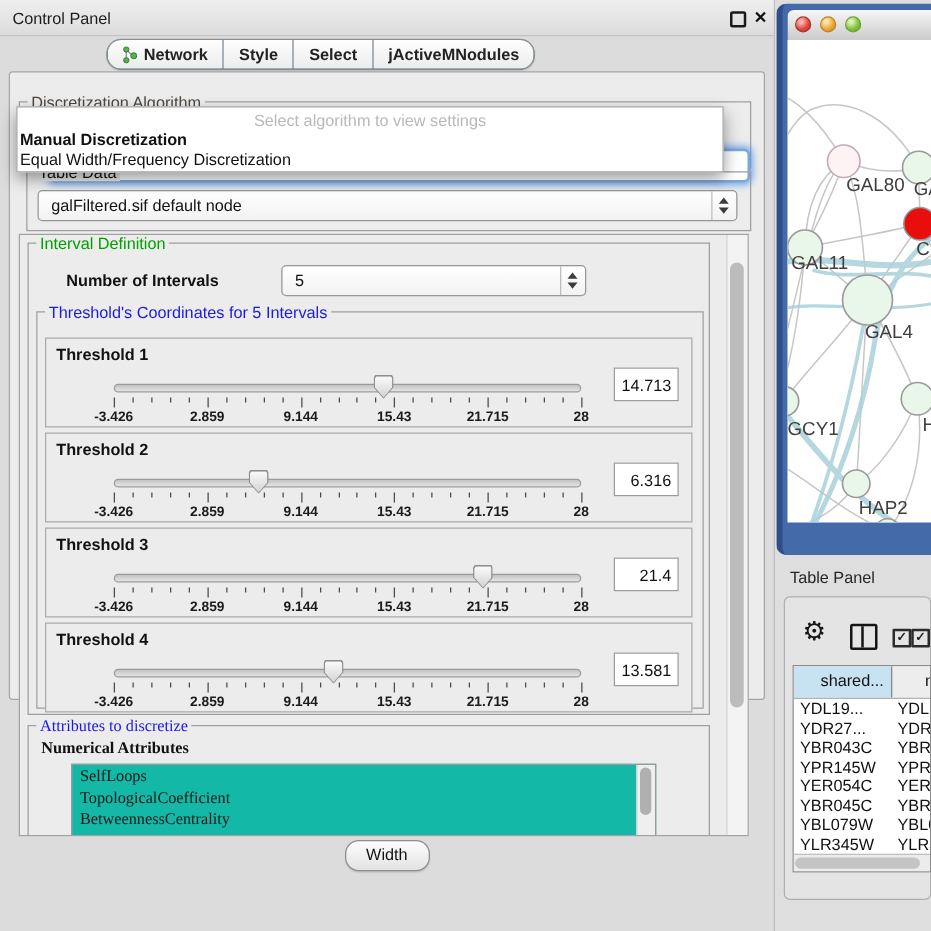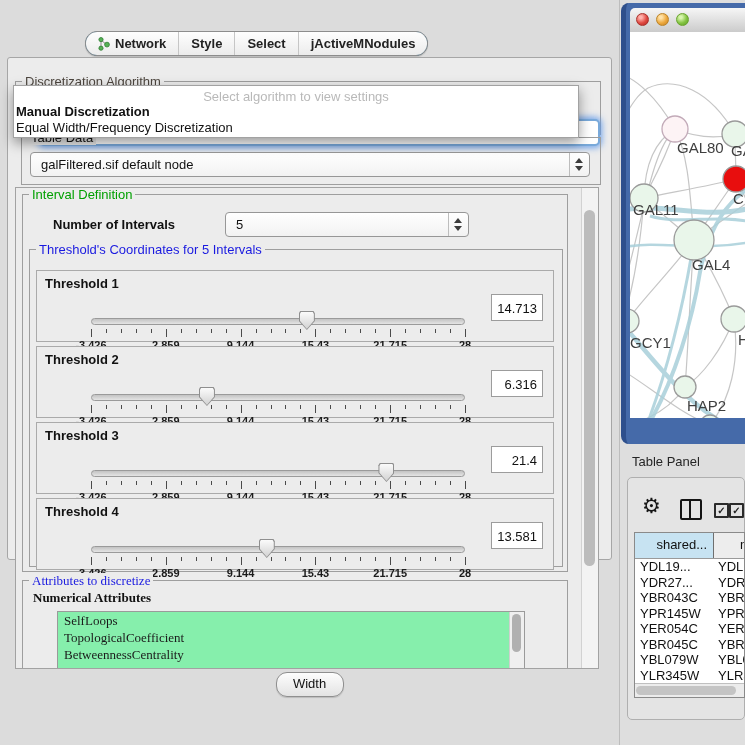--- a/index.html
+++ b/index.html
@@ -41,33 +41,33 @@
   #vscroll{position:absolute;right:0;top:0;bottom:0;width:16px;background:#f3f3f3;border-left:1px solid #d2d2d2;}
   #vscroll .thumb{position:absolute;left:2px;top:22px;width:11px;height:356px;background:#bcbcbc;border-radius:6px;}
   
   #grp-interval{left:6px;top:6px;width:544px;height:376px;}
   #noi-label{position:absolute;left:30px;top:22px;font-size:13px;font-weight:bold;color:#111;}
   #noi-combo{left:202px;top:17px;width:244px;height:25px;}
   #grp-thresh{left:6px;top:54px;width:532px;height:316px;}
   .th-item{position:absolute;left:6px;width:518px;height:72px;border:1px solid #aaaaaa;background:#ececec;box-sizing:border-box;}
   .th-label{position:absolute;left:8px;top:5px;font-size:13px;font-weight:bold;color:#111;}
   .th-value{position:absolute;right:10px;top:23px;width:52px;height:27px;background:#fff;border:1px solid #9c9c9c;font-size:13px;color:#111;text-align:right;line-height:27px;padding-right:5px;box-sizing:border-box;}
-  .slider{position:absolute;left:54px;top:39px;width:374px;height:42px;}
+  .slider{position:absolute;left:54px;top:28px;width:374px;height:42px;}
   .track{position:absolute;left:0;top:8px;width:100%;height:7px;border:1px solid #9a9a9a;border-radius:4px;background:linear-gradient(#c3c3c3,#e4e4e4);box-sizing:border-box;}
   .thumb-o{position:absolute;top:1px;margin-left:-8px;width:16px;height:19px;clip-path:polygon(8% 0,92% 0,100% 12%,100% 52%,50% 100%,0 52%,0 12%);background:#8f8f8f;}
   .thumb-i{position:absolute;left:1px;top:1px;width:14px;height:17px;clip-path:polygon(8% 0,92% 0,100% 12%,100% 52%,50% 100%,0 52%,0 12%);background:linear-gradient(#fbfbfb,#d2d2d2);}
   .ticks{position:absolute;left:0;top:19px;width:100%;height:9px;}
   .tick{position:absolute;top:0;width:1px;height:4px;background:#4a4a4a;}
   .tick.major{height:8px;}
   .ticklabels{position:absolute;left:0;top:29px;width:100%;height:12px;}
   .ticklabels span{position:absolute;transform:translateX(-50%);font-size:11px;font-weight:700;color:#1b1b1b;white-space:nowrap;}
   
   #grp-attrs{left:6px;top:392px;width:544px;height:112px;font-family:Liberation Serif, serif;}
   #attr-heading{position:absolute;left:10px;top:9px;font-size:13px;font-weight:bold;color:#111;}
-  #attr-list{position:absolute;left:34px;top:30px;width:468px;height:78px;background:#86efac;border:1px solid #9a9a9a;box-sizing:border-box;overflow:hidden;}
+  #attr-list{position:absolute;left:34px;top:30px;width:468px;height:78px;background:#14b8a6;border:1px solid #9a9a9a;box-sizing:border-box;overflow:hidden;}
   .attr-item{font-size:13px;color:#1a1a1a;line-height:17px;padding-left:6px;white-space:nowrap;}
   #attr-scroll{position:absolute;right:0;top:0;bottom:0;width:14px;background:#efefef;border-left:1px solid #cfcfcf;}
   #attr-scroll .thumb{position:absolute;left:2px;top:2px;width:9px;height:38px;background:#b0b0b0;border-radius:5px;}
   
   #apply-btn{position:absolute;left:50%;transform:translateX(-50%);top:614px;width:66px;height:23px;border:1px solid #8f8f8f;border-radius:11px;background:linear-gradient(#fdfdfd,#e3e3e3);font-size:13px;color:#111;text-align:center;line-height:22px;box-shadow:0 1px 1px rgba(0,0,0,.15);}
   
   #cp-bottom-tabs{position:absolute;left:143px;top:703px;height:23px;display:flex;border:1px solid #8d8d8d;border-radius:6px;overflow:hidden;background:#fdfdfd;box-shadow:0 1px 1px rgba(0,0,0,.2);}
   
   #net-window{position:absolute;left:621px;top:3px;width:124px;height:441px;background:#456aa9;border-left:5px solid #2e4f8c;border-radius:8px 0 0 8px;box-sizing:border-box;}
   #net-titlebar{position:absolute;left:4px;top:5px;right:0;height:24px;background:linear-gradient(#f6f6f6,#cbcbcb);border-radius:5px 0 0 0;border-bottom:1px solid #9a9a9a;}
@@ -95,20 +95,25 @@
   .tp-c2{flex:1;padding-left:4px;white-space:nowrap;}
   #tp-hscroll{flex:0 0 13px;border-top:1px solid #c0c0c0;background:#ececec;position:relative;}
   #tp-hscroll .thumb{position:absolute;left:1px;top:2px;height:9px;width:100px;background:#c4c4c4;border-radius:5px;}
 </style>
 </head>
 <body>
 
 <div id="app">
 
   <div id="control-window">
+    <div id="cp-titlebar">
+      <span id="cp-title">Control Panel</span>
+      <span id="cp-float"></span>
+      <span id="cp-close">✕</span>
+    </div>
 
     <div id="cp-tabs">
       <span class="cp-tab">
         <svg width="12" height="14" viewBox="0 0 12 14">
           <line x1="3" y1="3" x2="3" y2="11" stroke="#8a8a8a" stroke-width="1"></line>
           <line x1="3" y1="3" x2="9" y2="8" stroke="#8a8a8a" stroke-width="1"></line>
           <circle cx="3" cy="2.6" r="2.1" fill="#56b156" stroke="#2e7d32" stroke-width=".8"></circle>
           <circle cx="3" cy="11.2" r="2.1" fill="#56b156" stroke="#2e7d32" stroke-width=".8"></circle>
           <circle cx="9" cy="7.6" r="2.4" fill="#56b156" stroke="#2e7d32" stroke-width=".8"></circle>
         </svg>

